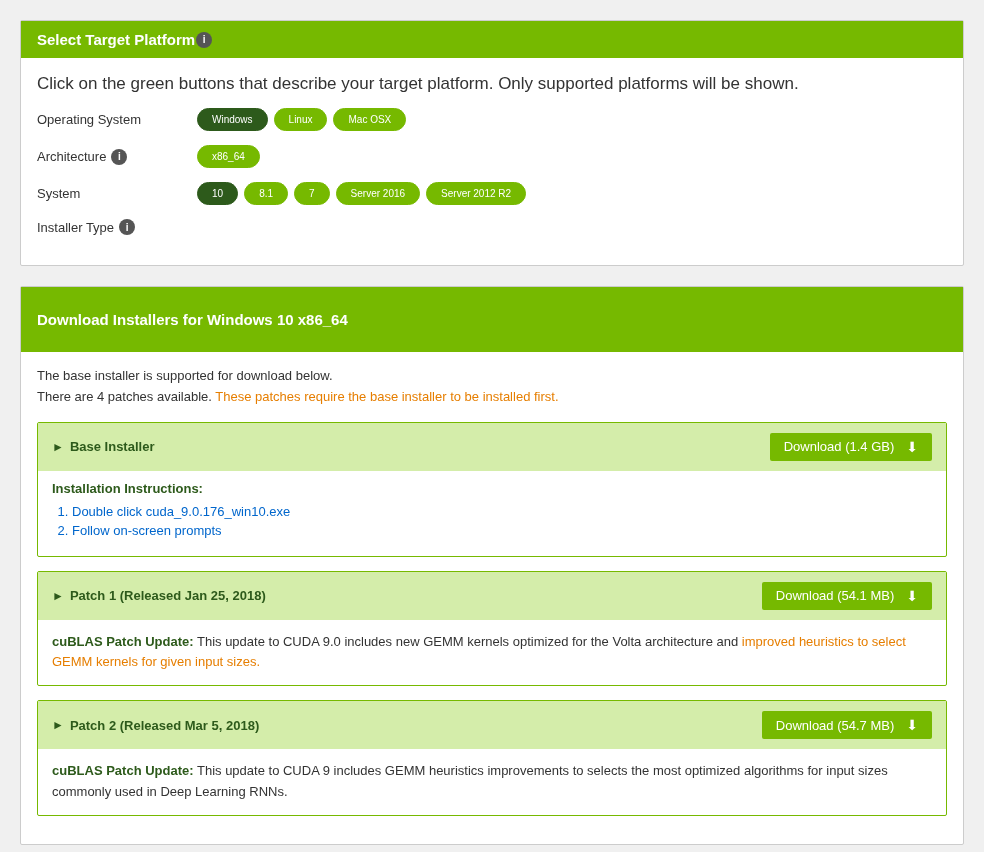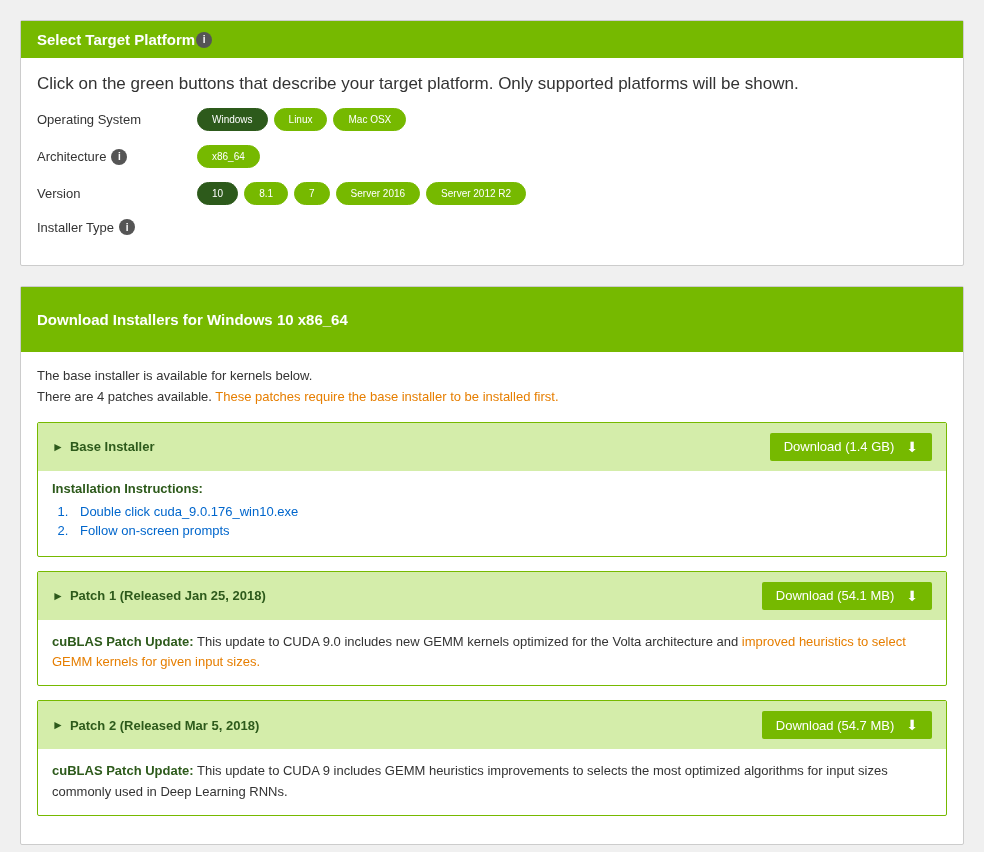--- a/index.html
+++ b/index.html
@@ -163,21 +163,20 @@
     .instructions ol {
       margin-left: 20px;
     }
     .instructions ol li {
       color: #0066cc;
       font-size: 13px;
       margin-bottom: 4px;
     }
     .instructions ol li span {
       color: #0066cc;
-      margin-left: 8px;
     }
     .download-icon {
       font-size: 14px;
     }
     .highlight-orange {
       color: #e67e00;
     }
     .highlight-blue {
       color: #0066cc;
     }
@@ -209,21 +208,21 @@
         <span>Architecture</span>
         <span class="info-icon">i</span>
       </div>
       <div class="btn-group">
         <button class="btn selected-light">x86_64</button>
       </div>
     </div>
 
     <div class="selector-row">
       <div class="selector-label">
-        <span>Version</span>
+        <span>System</span>
       </div>
       <div class="btn-group">
         <button class="btn active">10</button>
         <button class="btn selected-light">8.1</button>
         <button class="btn selected-light">7</button>
         <button class="btn selected-light">Server 2016</button>
         <button class="btn selected-light">Server 2012 R2</button>
       </div>
     </div>
 
@@ -235,21 +234,21 @@
     </div>
   </div>
 </div>
 
 <div class="card">
   <div class="download-header">
     <span>Download Installers for Windows 10 x86_64</span>
   </div>
   <div class="download-body">
     <div class="download-info">
-      <div>The base installer is available for kernels below.</div>
+      <div>The base installer is supported for download below.</div>
       <div>
         <span>There are 4 patches available.</span>
         <span class="highlight-orange"> These patches require the base installer to be installed first.</span>
       </div>
     </div>
 
     <div class="patch-block">
       <div class="patch-header">
         <div class="patch-title">
           <span class="arrow">►</span>

